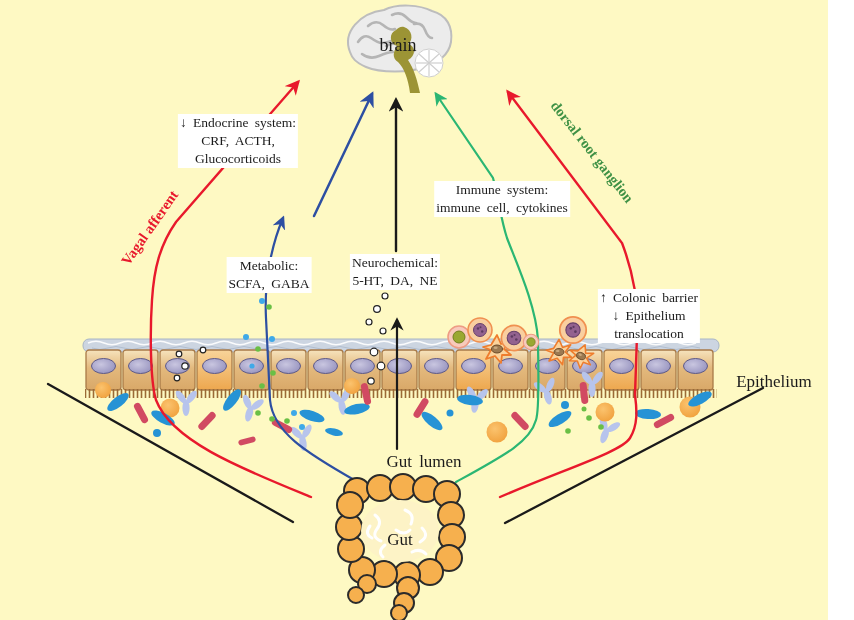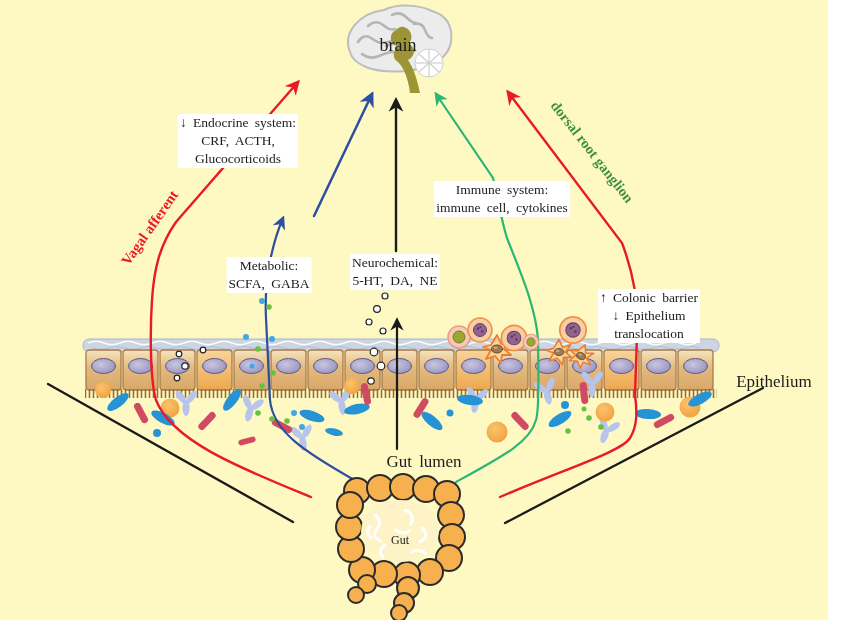--- a/index.html
+++ b/index.html
@@ -3,21 +3,21 @@
 <meta charset="utf-8">
 <style>
   html,body{margin:0;padding:0;background:#fff;}
   #stage{position:relative;width:828px;height:620px;background:#fef9c3;overflow:hidden;
          font-family:Liberation Serif, serif;}
   #scene{position:absolute;left:0;top:0;}
   .lbl{position:absolute;transform:translateX(-50%);text-align:center;color:#1b1b1b;
        font-size:13.5px;line-height:18px;word-spacing:3px;background:#fff;padding:0 2px;white-space:nowrap;}
   .big{font-size:17px;line-height:20px;background:transparent;}
   .brainlbl{font-size:18px;background:transparent;}
-  .gutlbl{font-size:12px;background:transparent;}
+  .gutlbl{font-size:17px;background:transparent;}
   .rot{position:absolute;white-space:nowrap;font-weight:bold;background:transparent;padding:0;}
   .red-label{color:#e8192c;font-size:14.5px;transform:translate(-50%,-50%) rotate(-55deg);}
   .green-label{color:#3f9145;font-size:14.5px;transform:translate(-50%,-50%) rotate(52deg);}
 </style>
 </head>
 <body>
 
 <div id="stage">
 <svg id="scene" width="854" height="620" viewBox="0 0 854 620">
   <defs>

